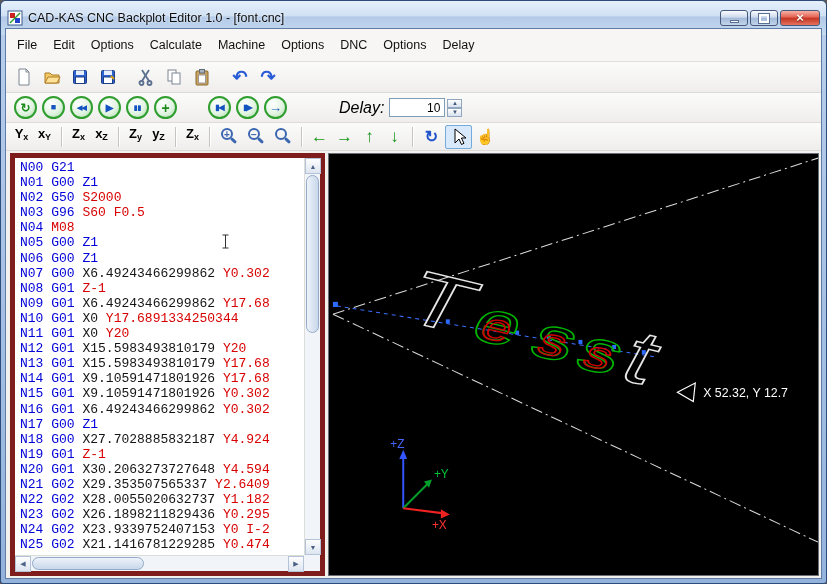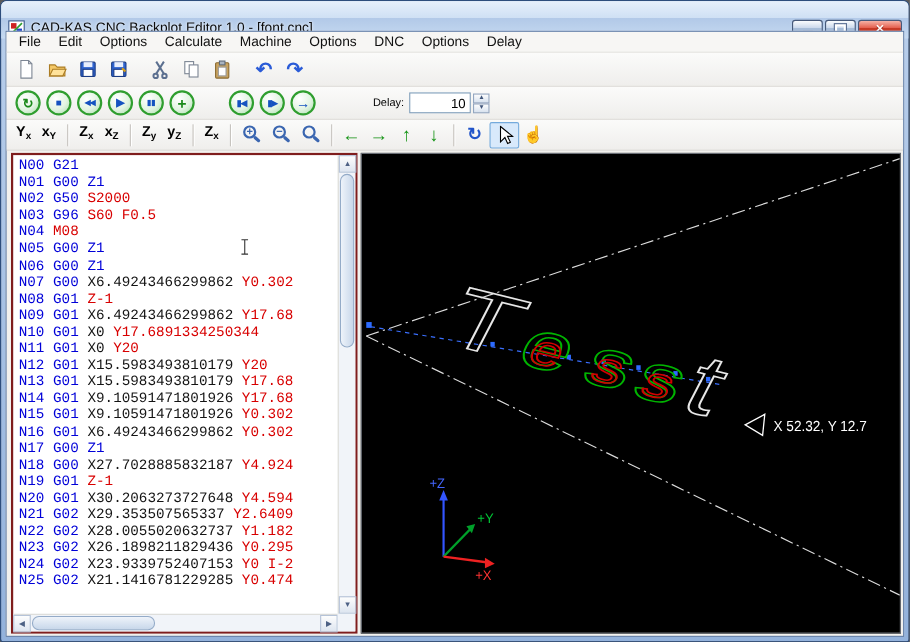--- a/index.html
+++ b/index.html
@@ -1,30 +1,30 @@
 <!DOCTYPE html>
 <html><head>
 <meta charset="utf-8">
 <style>
   html,body{margin:0;padding:0;background:#5a5a5a;font-family:"Liberation Sans",sans-serif;}
   *{box-sizing:border-box;}
   .window{position:relative;width:827px;height:584px;background:linear-gradient(#b9cfec,#93b2dc);border:1px solid #2d4d7c;border-radius:6px 6px 3px 3px;overflow:hidden;}
   
-  .titlebar{height:27px;display:flex;align-items:flex-start;padding:17px 6px;background:linear-gradient(180deg,#e6f0fb 0%,#cfe0f4 45%,#b2c9e8 46%,#c6daf1 100%);}
+  .titlebar{height:27px;display:flex;align-items:center;padding:17px 6px;background:linear-gradient(180deg,#e6f0fb 0%,#cfe0f4 45%,#b2c9e8 46%,#c6daf1 100%);}
   .app-icon{width:16px;height:16px;margin-right:5px;flex:0 0 auto;}
   .title-text{font-size:12.5px;color:#0c0c0c;flex:1;white-space:nowrap;overflow:hidden;text-shadow:0 0 3px #fff;}
   .winbtns{display:flex;gap:2px;}
   .winbtn{width:28px;height:16px;border:1px solid #46597a;border-radius:3px;background:linear-gradient(#fafcfe,#ccd9ec 45%,#a2b9d6 50%,#c4d5eb);display:flex;align-items:center;justify-content:center;padding:0;cursor:default;}
   .winbtn.close{width:40px;background:linear-gradient(#f6b2a6,#e4604f 45%,#c23420 50%,#e4725f);}
   .min-glyph{display:block;width:9px;height:3px;background:#fff;border:1px solid #5a6f93;margin-top:6px;}
   .max-glyph{display:block;width:10px;height:9px;border:2px solid #fff;outline:1px solid #5a6f93;background:transparent;}
   .close-glyph{color:#fff;font-size:13px;font-weight:bold;line-height:14px;text-shadow:0 1px 1px #7a1508;}
   
   .client{position:absolute;top:27px;left:4px;right:4px;bottom:4px;background:#f2f1ee;border:1px solid #5f7ca6;display:flex;flex-direction:column;}
-  .menubar{height:19px;background:#f7f6f4;border-bottom:1px solid #e2e0dc;display:flex;align-items:center;padding:0 3px;font-size:12.5px;color:#111;}
+  .menubar{height:33px;background:#f7f6f4;border-bottom:1px solid #e2e0dc;display:flex;align-items:center;padding:0 3px;font-size:12.5px;color:#111;}
   .menu-item{padding:2px 8px;cursor:default;}
   .toolbar{display:flex;align-items:center;background:linear-gradient(#fbfbfa,#efeeec);border-bottom:1px solid #dddbd7;padding:0 4px;}
   .t1{height:31px;}
   .t2{height:30px;}
   .t3{height:28px;}
   .tbtn{width:28px;height:26px;border:none;background:transparent;display:flex;align-items:center;justify-content:center;padding:0;}
   .tgap{width:10px;}
   .glyphbtn{font-size:18px;font-weight:bold;color:#2a5bd7;line-height:18px;}
   
   #playbtns{display:flex;align-items:center;gap:5px;padding-left:4px;}
@@ -34,21 +34,21 @@
   .pb0 .pbg{font-size:12px;color:#1a8a1a;}
   .pb1 .pbg{font-size:9px;}
   .pb2 .pbg{font-size:7px;letter-spacing:-1px;}
   .pb3 .pbg{font-size:10px;}
   .pb4 .pbg{font-size:7px;letter-spacing:0;}
   .pb5 .pbg{font-size:14px;color:#1a8a1a;}
   .pb6 .pbg{font-size:8px;letter-spacing:-1px;}
   .pb7 .pbg{font-size:8px;letter-spacing:-1px;}
   .pb8 .pbg{font-size:13px;}
   .delay-group{display:flex;align-items:center;margin-left:52px;}
-  .delay-label{font-size:10px;margin-right:5px;}
+  .delay-label{font-size:16px;margin-right:5px;font-style:italic;}
   .delay-input{width:56px;height:19px;border:1px solid #7f9db9;font-size:12px;font-family:"Liberation Sans",sans-serif;text-align:right;padding:0 4px;}
   .spinner{display:flex;flex-direction:column;margin-left:2px;}
   .spinbtn{width:15px;height:9px;border:1px solid #93a6c0;background:linear-gradient(#fdfdfd,#d8e2ef);font-size:6px;line-height:6px;color:#40557a;padding:0;display:flex;align-items:center;justify-content:center;}
   
   #views{display:flex;align-items:center;}
   .viewbtn{min-width:23px;height:22px;border:none;background:transparent;display:flex;align-items:flex-start;justify-content:center;padding:1px 2px 0 2px;color:#000;}
   .vb-big{font-size:13px;font-weight:bold;line-height:13px;}
   .vb-small{font-size:9px;font-weight:bold;margin-top:6px;line-height:9px;}
   .vsep{width:1px;height:20px;background:#c7c4bf;box-shadow:1px 0 0 #ffffff;margin:0 5px;display:inline-block;}
   .zoombtn{width:27px;height:22px;border:none;background:transparent;position:relative;padding:0;}
@@ -56,21 +56,21 @@
   .mag::after{content:"";position:absolute;width:7px;height:3px;background:#3b66b0;right:-6px;bottom:-4px;transform:rotate(42deg);border-radius:2px;}
   .mag-sign{position:absolute;left:6px;top:3px;width:12px;text-align:center;font-size:10px;font-weight:bold;color:#3b66b0;line-height:11px;}
   #panArrows{display:flex;align-items:center;}
   .arrowbtn{width:25px;height:22px;border:none;background:transparent;font-size:17px;font-weight:bold;color:#149314;padding:0;line-height:20px;}
   .rotate-glyph{font-size:16px;font-weight:bold;color:#2053c9;line-height:16px;}
   .toolbtn{width:27px;height:24px;border:1px solid transparent;background:transparent;display:flex;align-items:center;justify-content:center;padding:0;}
   .toolbtn.pressed{background:#d8e9fb;border:1px solid #74aadc;border-radius:2px;}
   .hand-glyph{font-size:15px;line-height:15px;color:#6b4e23;}
   
   .content{flex:1;display:flex;padding:2px 2px 2px 4px;min-height:0;}
-  .editor{width:315px;position:relative;background:#fff;border:2px solid #7f1d1d;flex:0 0 auto;}
+  .editor{width:315px;position:relative;background:#fff;border:5px solid #7f1d1d;flex:0 0 auto;}
   .code{position:absolute;top:2px;left:5px;right:18px;bottom:17px;overflow:hidden;font-family:"Liberation Mono",monospace;font-size:13px;line-height:15.1px;white-space:pre;}
   .code-line{height:15.1px;}
   .t-b{color:#0000d8;}
   .t-r{color:#d80000;}
   .t-k{color:#141414;}
   .ibeam{position:absolute;left:206px;top:76px;}
   .vscroll{position:absolute;top:0;right:0;bottom:16px;width:16px;background:#f1f4f9;border-left:1px solid #dcdcd8;}
   .hscroll{position:absolute;left:0;right:16px;bottom:0;height:16px;background:#f1f4f9;border-top:1px solid #dcdcd8;display:flex;align-items:center;}
   .sbtn{width:16px;height:16px;border:1px solid #b5c3d8;background:linear-gradient(#fdfdfd,#dde5f0);font-size:7px;color:#4d6185;display:flex;align-items:center;justify-content:center;padding:0;flex:0 0 auto;}
   .vthumb{position:absolute;left:1px;right:1px;top:17px;height:158px;background:linear-gradient(90deg,#eef3fa,#c8d7ea);border:1px solid #94abc8;border-radius:7px;}

